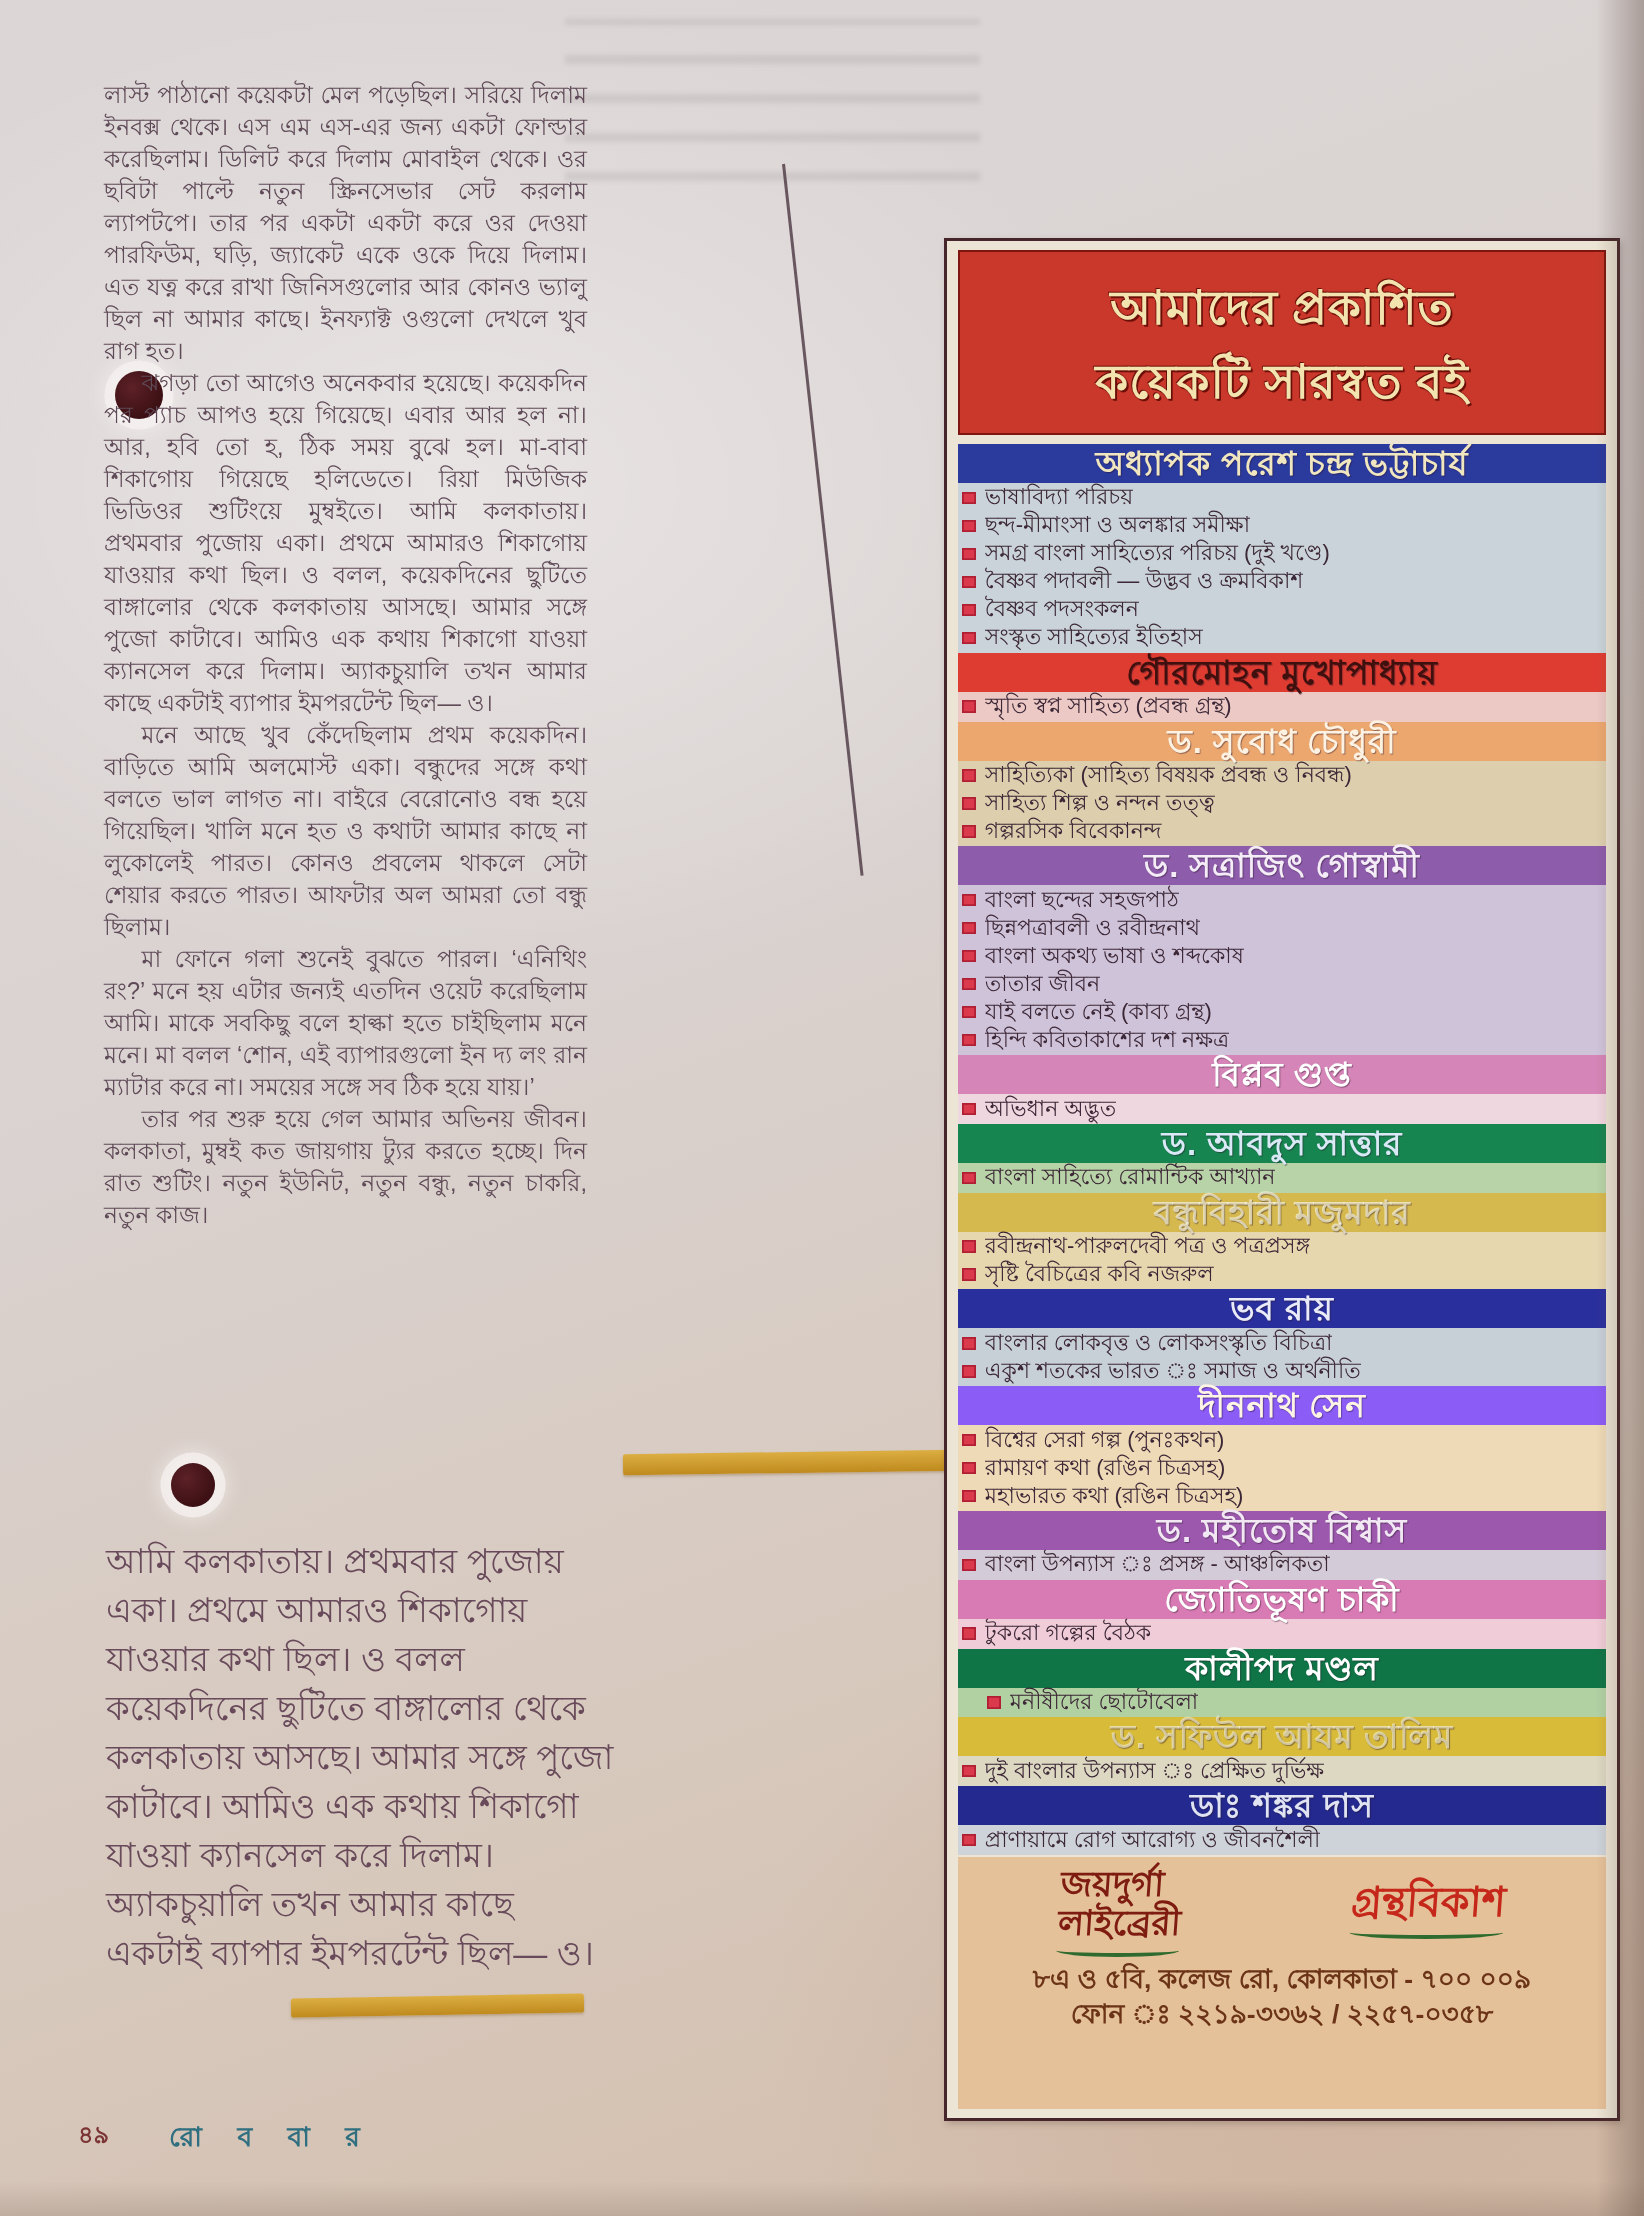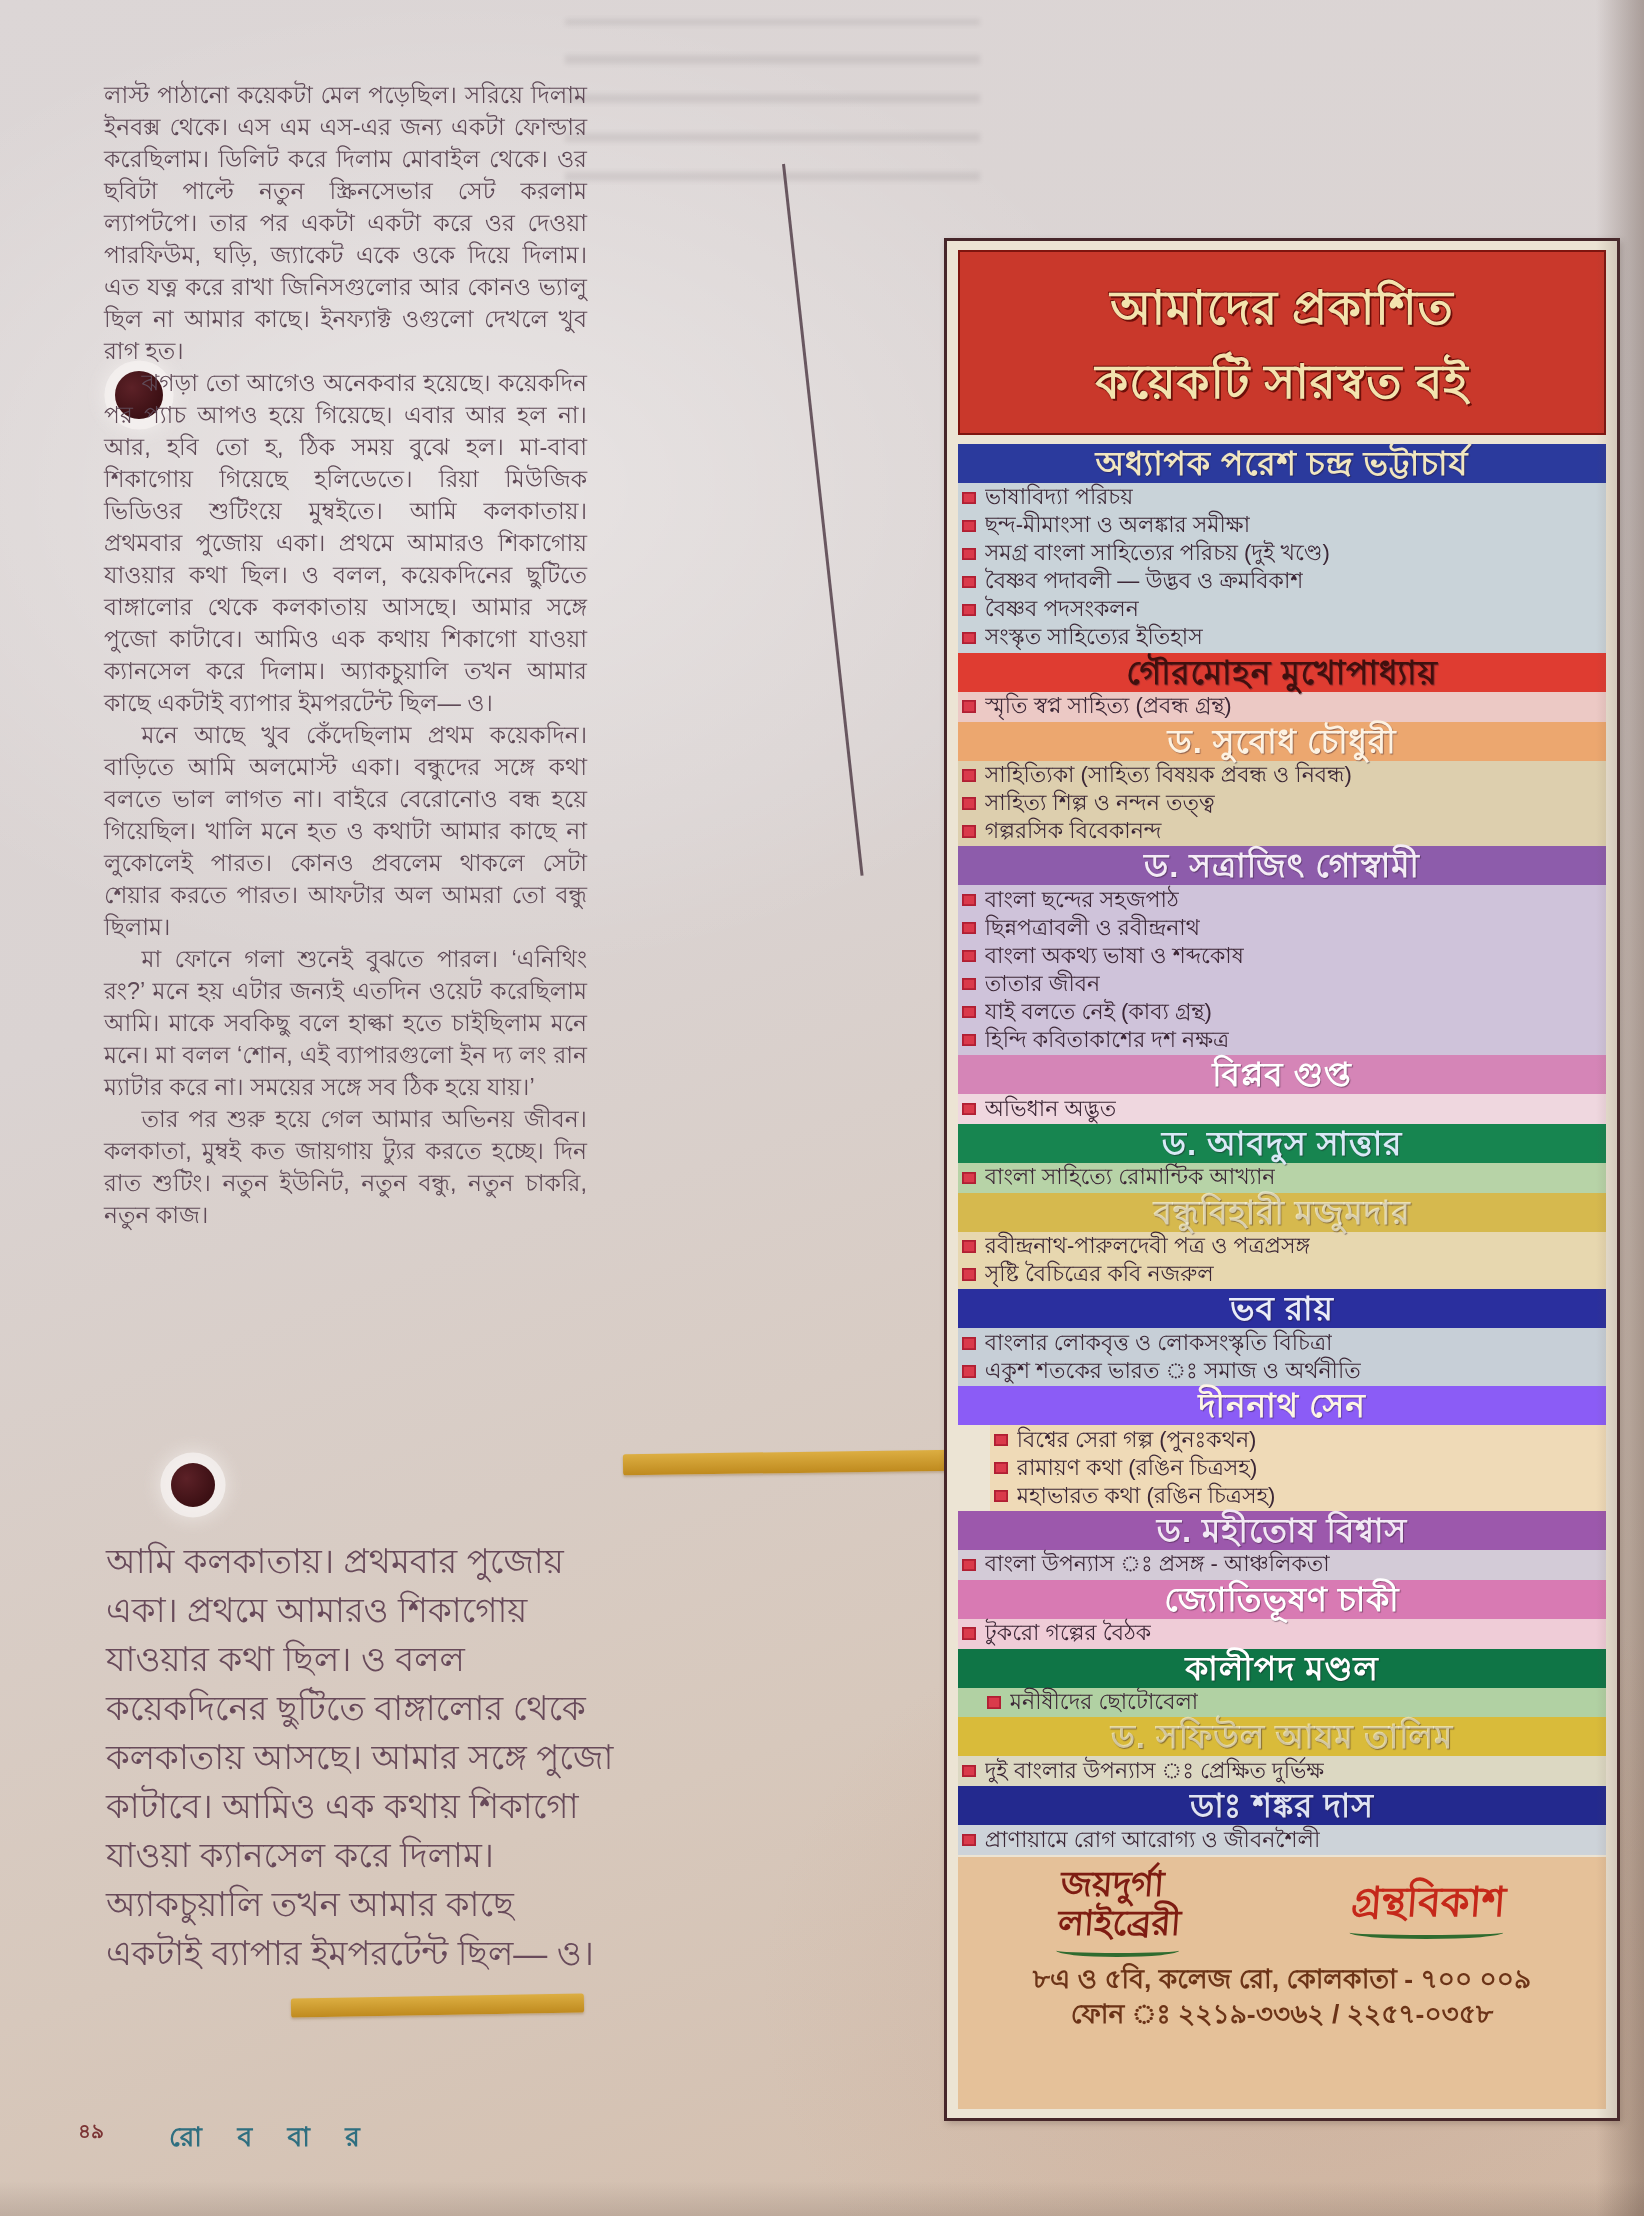--- a/index.html
+++ b/index.html
@@ -62,21 +62,21 @@
 
   .ad-footer{background:#e5c199;flex:1;margin-top:1.8px;text-align:center;padding-top:7px;}
   .logos{display:flex;justify-content:space-around;align-items:flex-start;padding:0 16px;}
   .logo{font-weight:bold;transform:skewX(-4deg);}
   .logo-left{color:#7e1c12;font-size:35px;line-height:39px;text-align:left;}
   .logo-right{color:#c5281a;font-size:41px;line-height:44px;margin-top:16px;}
   .swoosh{height:8.8px;border-bottom:4.4px solid #2f6b2f;border-radius:50%;margin-top:1.8px;}
   .ad-address{color:#6b3317;font-weight:bold;font-size:26.5px;line-height:35px;margin-top:5.3px;}
   .ad-phone{color:#6b3317;font-weight:bold;font-size:26.5px;line-height:34px;}
 
-  .page-num{position:absolute;left:78px;top:2116px;font-size:20px;font-weight:bold;color:#7b3434;}
+  .page-num{position:absolute;left:78px;top:2116px;font-size:24px;font-weight:bold;color:#7b3434;}
   .mag-name{position:absolute;left:169px;top:2117px;font-size:26.5px;font-weight:bold;
     color:#2f6f80;letter-spacing:14px;}
 </style>
 </head>
 <body>
 
 <div class="page">
 
   <div class="ghost"></div>
 
@@ -238,21 +238,21 @@
                 <span class="item-text">বাংলার লোকবৃত্ত ও লোকসংস্কৃতি বিচিত্রা</span>
               </div>
             <div class="item">
                 <span class="bullet"></span>
                 <span class="item-text">একুশ শতকের ভারত ঃ সমাজ ও অর্থনীতি</span>
               </div>
           </div>
         </div>
         <div class="section">
           <div class="band" style="background: #8b5cf6; color: rgb(253, 244, 230);">দীননাথ সেন</div>
-          <div class="items" style="background: rgb(239, 218, 183); margin-left: 32px;">
+          <div class="items" style="background: rgb(239, 218, 183);">
 
           <div class="item">
                 <span class="bullet"></span>
                 <span class="item-text">বিশ্বের সেরা গল্প (পুনঃকথন)</span>
               </div>
             <div class="item">
                 <span class="bullet"></span>
                 <span class="item-text">রামায়ণ কথা (রঙিন চিত্রসহ)</span>
               </div>
             <div class="item">

